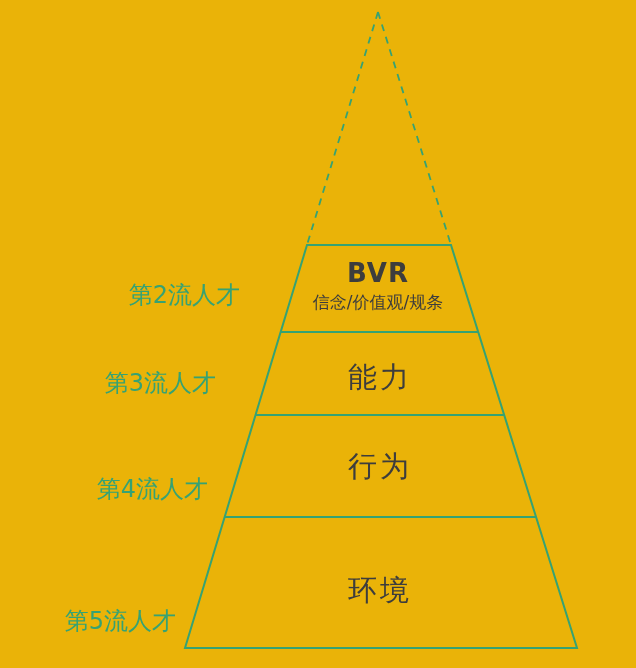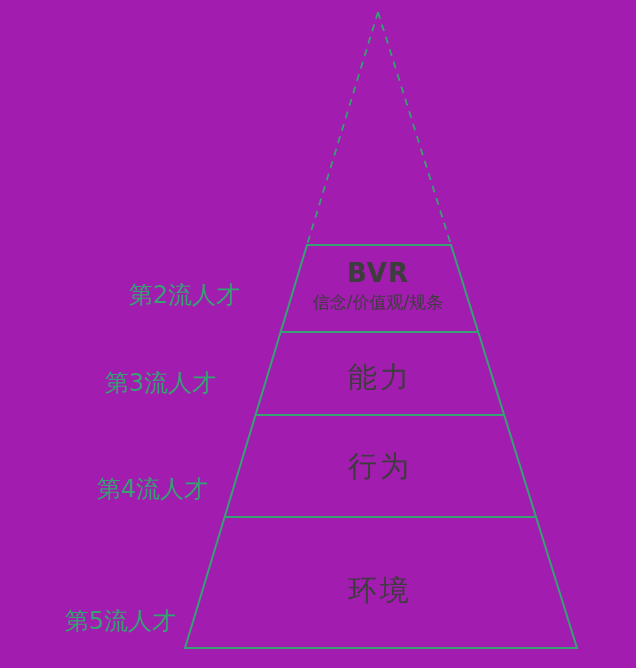--- a/index.html
+++ b/index.html
@@ -4,21 +4,21 @@
 <style>
   html, body {
     margin: 0;
     padding: 0;
     background: #ffffff;
   }
   .stage {
     width: 636px;
     height: 668px;
     position: relative;
-    background: #a21caf;
+    background: #eab308;
     font-family: "DejaVu Sans", "Liberation Sans", sans-serif;
     overflow: hidden;
   }
   svg { display: block; }
 
   .outline {
     fill: none;
     stroke: #36a273;
     stroke-width: 2;
     stroke-linejoin: miter;

